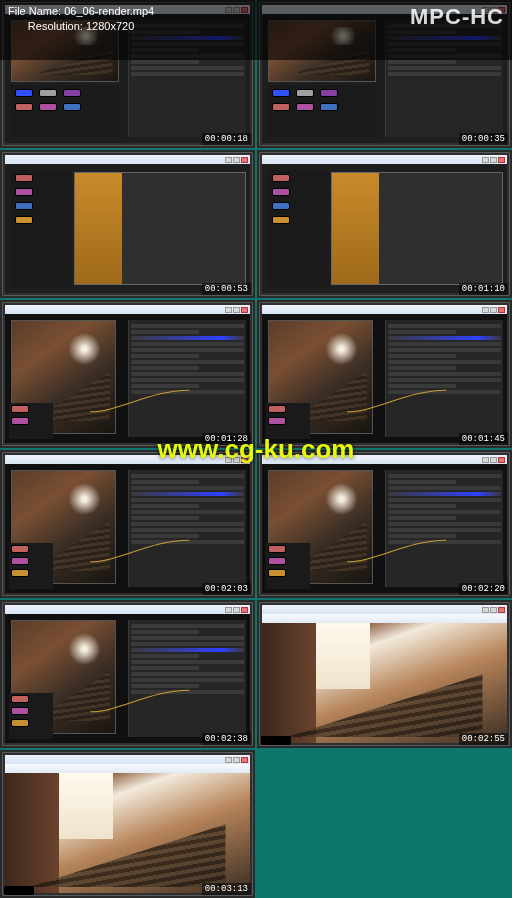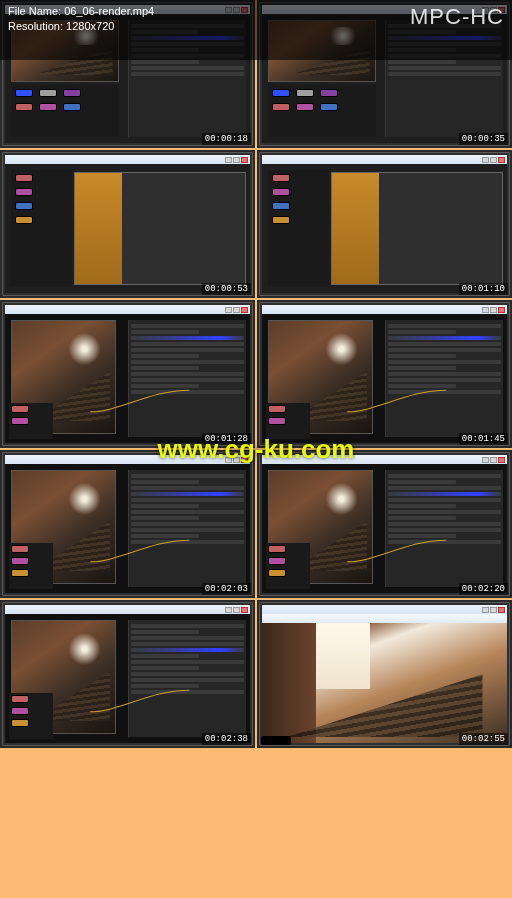--- a/index.html
+++ b/index.html
@@ -19,38 +19,39 @@
     padding: 4px 8px;
     display: flex;
     justify-content: space-between;
     align-items: flex-start;
     z-index: 10;
   }
   .meta {
     color: #fff;
     font-size: 11px;
     line-height: 1.35;
+    text-align: center;
   }
   .app-logo {
     color: #fff;
     font-size: 22px;
-    font-weight: normal;
+    font-weight: bold;
     letter-spacing: 1px;
     opacity: 0.85;
   }
   .grid {
     position: absolute;
     top: 0; left: 0;
     width: 512px;
     height: 898px;
     display: grid;
     grid-template-columns: 1fr 1fr;
     grid-template-rows: repeat(6, 1fr);
     gap: 2px;
-    background: #fdba74;
+    background: #0f766e;
   }
   .thumb {
     position: relative;
     background: #2a2a2a;
     overflow: hidden;
   }
   .thumb-inner {
     position: absolute;
     inset: 2px;
     border: 1px solid #5a5a5a;
@@ -519,20 +520,39 @@
           <div class="wallL"></div>
             <div class="light"></div>
             <div class="stairs"></div>
         </div>
       </div>
     </div>
     <div class="lynda"></div>
     <div class="ts">00:02:55</div>
   </div>
 
+  <div class="thumb photo-viewer">
+    <div class="thumb-inner">
+      <div class="titlebar">
+          <div class="winbtn"></div>
+          <div class="winbtn"></div>
+          <div class="winbtn cl"></div>
+        </div>
+      <div class="app-body">
+        <div class="photo-tool"></div>
+        <div class="photo">
+            <div class="wallL"></div>
+            <div class="light"></div>
+            <div class="stairs"></div>
+          </div>
+      </div>
+    </div>
+    <div class="lynda"></div>
+    <div class="ts">00:03:13</div>
+  </div>
 
 
 </div>
 
 <div class="header">
   <div class="meta">
     <div>
       <span>File Name:</span>
       <span>06_06-render.mp4</span>
     </div>

